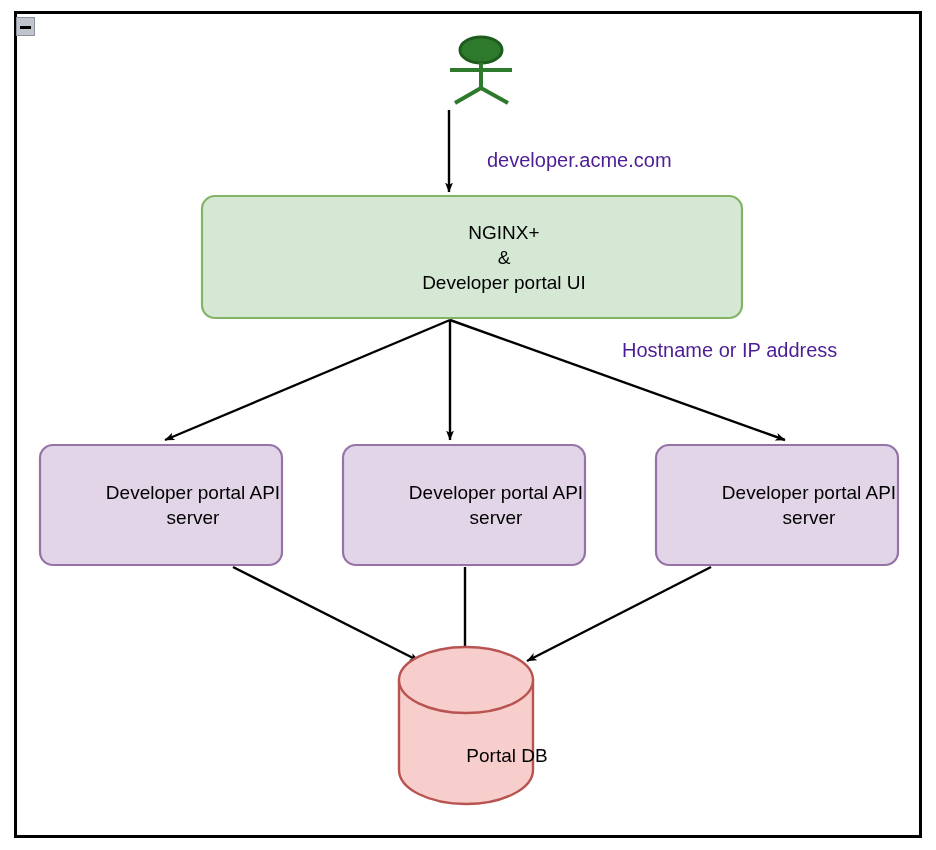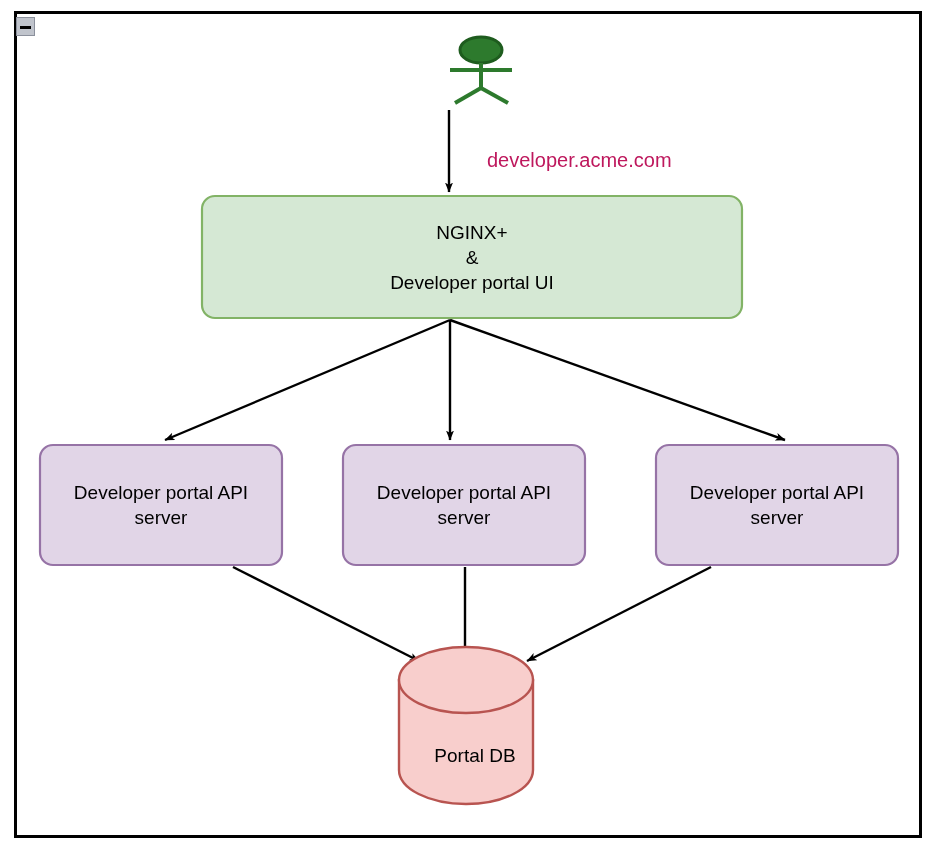--- a/index.html
+++ b/index.html
@@ -63,24 +63,25 @@
     display: flex;
     align-items: center;
     justify-content: center;
     text-align: center;
     color: #000000;
     font-family: "Liberation Sans", sans-serif;
     font-size: 19px;
     line-height: 25px;
     pointer-events: none;
     white-space: pre-line;
+    padding-left: 32px;
   }
   .edge-label {
     position: absolute;
-    color: #be185d;
+    color: #4c1d95;
     font-family: "Liberation Sans", sans-serif;
     font-size: 20px;
     line-height: 24px;
     white-space: nowrap;
   }
 </style>
 </head>
 <body>
 
 <div id="canvas">
@@ -142,14 +143,15 @@
   <div class="node-label" style="left:343px; top:445px; width:242px; height:120px;">Developer portal API
 server</div>
 
   <div class="node-label" style="left:656px; top:445px; width:242px; height:120px;">Developer portal API
 server</div>
 
   <div class="node-label" style="left:399px; top:735px; width:152px; height:40px; font-size:19px;">Portal DB</div>
 
   <div class="edge-label" style="left:487px; top:148px;">developer.acme.com</div>
 
+  <div class="edge-label" style="left:622px; top:338px;">Hostname or IP address</div>
 
 </div>
 
 </body></html>

